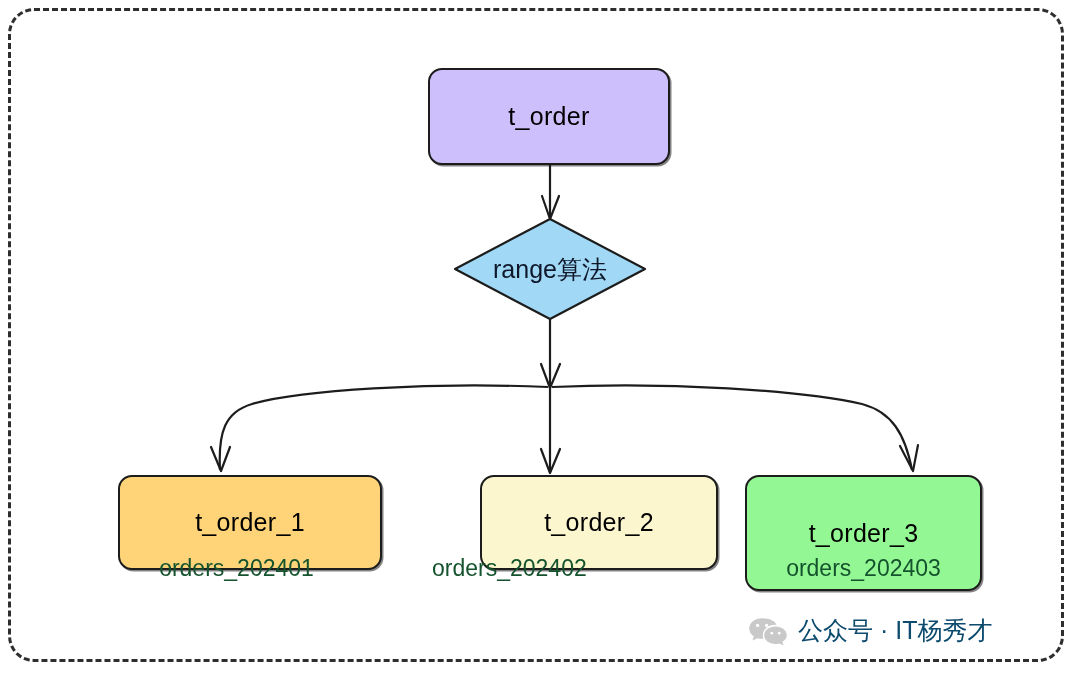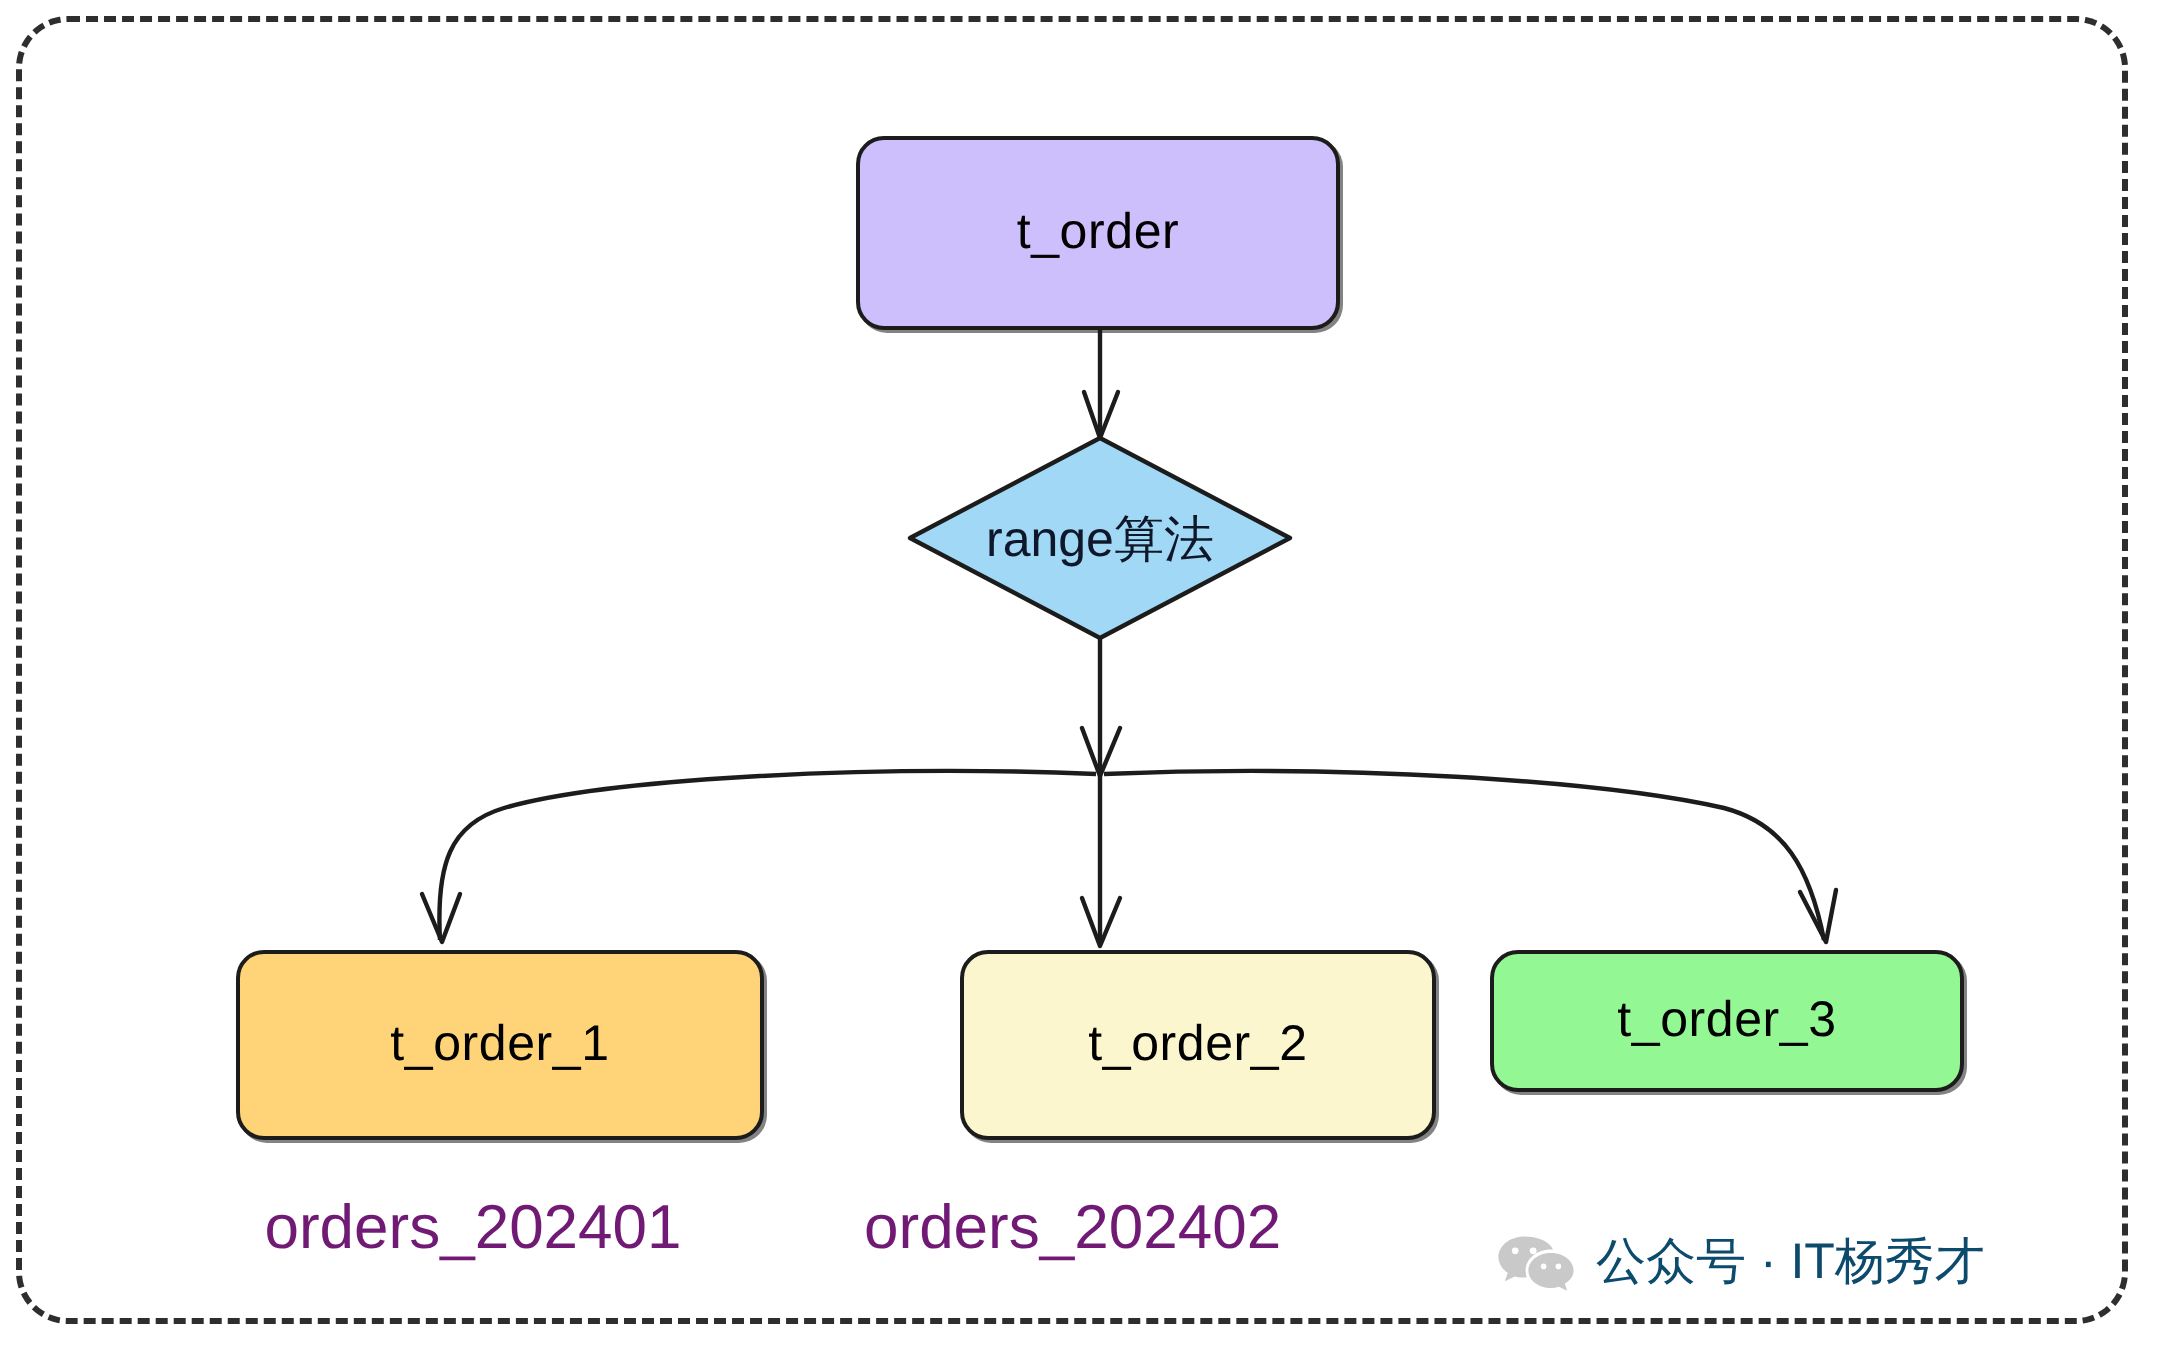--- a/index.html
+++ b/index.html
@@ -70,21 +70,21 @@
     top: 475px;
     width: 238px;
     height: 95px;
     background: #fcf6ce;
     margin-left: 48px;
   }
   .node-s3 {
     left: 745px;
     top: 475px;
     width: 237px;
-    height: 71px;
+    height: 116px;
     background: #93f893;
   }
   
   .diamond-wrap {
     position: absolute;
     left: 455px;
     top: 219px;
     width: 190px;
     height: 100px;
   }
@@ -97,24 +97,24 @@
     display: flex;
     align-items: center;
     justify-content: center;
     font-size: 25px;
     color: #0f172a;
     pointer-events: none;
   }
   
   .caption {
     position: absolute;
-    font-size: 31px;
-    color: #701a75;
+    font-size: 23px;
+    color: #14532d;
     white-space: nowrap;
-    top: 596px;
+    top: 555px;
   }
   .cap1 { left: 118px; width: 237px; text-align: center; }
   .cap2 { left: 432px; width: 238px; text-align: left; }
   .cap3 { left: 745px; width: 237px; text-align: center; }
   
   .watermark {
     position: absolute;
     left: 748px;
     top: 614px;
     display: flex;
@@ -183,20 +183,21 @@
   </div>
   <div class="node node-s2">
     <span>t_order_2</span>
   </div>
   <div class="node node-s3">
     <span>t_order_3</span>
   </div>
 
   <div class="caption cap1">orders_202401</div>
   <div class="caption cap2">orders_202402</div>
+  <div class="caption cap3">orders_202403</div>
 
   <div class="watermark">
     <svg class="wechat-icon" viewBox="0 0 40 30" xmlns="http://www.w3.org/2000/svg">
       <path d="M14.2,2.2 C6.9,2.2 1.2,6.9 1.2,12.5 C1.2,15.7 3.0,18.5 5.9,20.4 L4.4,24.6 L9.4,22.2 C10.9,22.6 12.5,22.8 14.2,22.8 C14.6,22.8 15.0,22.8 15.4,22.8 C15.0,21.7 14.8,20.6 14.8,19.4 C14.8,13.5 20.4,8.8 27.3,8.8 C27.7,8.8 28.1,8.8 28.5,8.9 C27.2,5.0 21.4,2.2 14.2,2.2 Z" fill="#c9c9c9"></path>
       <circle cx="9.6" cy="9.4" r="1.7" fill="#ffffff"></circle>
       <circle cx="18.6" cy="9.4" r="1.7" fill="#ffffff"></circle>
       <path d="M38.8,19.2 C38.8,14.4 33.7,10.5 27.5,10.5 C21.3,10.5 16.2,14.4 16.2,19.2 C16.2,24.1 21.3,28.0 27.5,28.0 C28.9,28.0 30.2,27.8 31.4,27.4 L35.6,29.4 L34.4,25.8 C37.1,24.2 38.8,21.9 38.8,19.2 Z" fill="#c9c9c9"></path>
       <circle cx="23.8" cy="17.2" r="1.4" fill="#ffffff"></circle>
       <circle cx="31.2" cy="17.2" r="1.4" fill="#ffffff"></circle>
     </svg>

